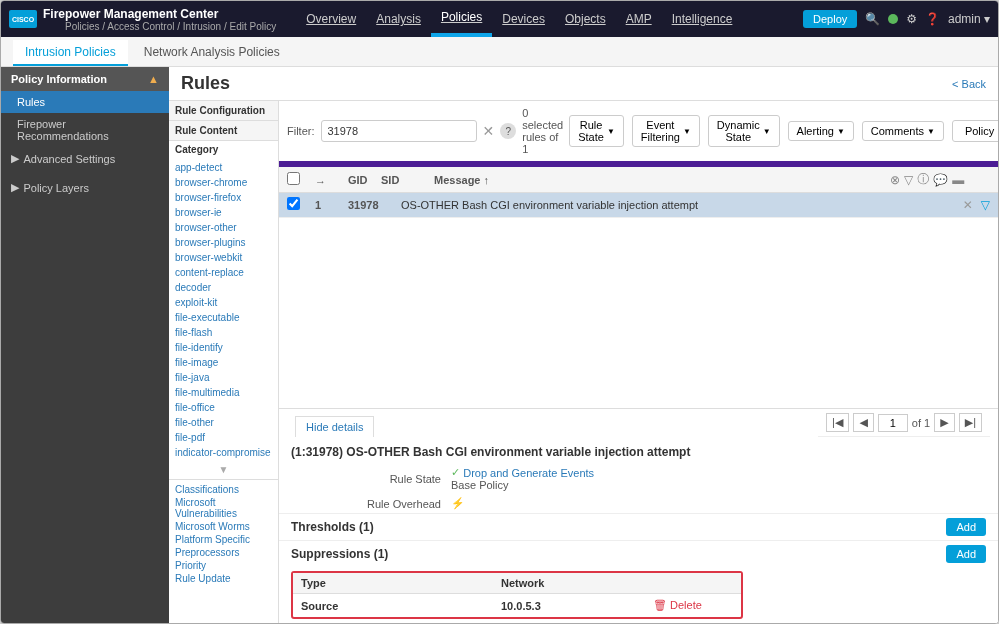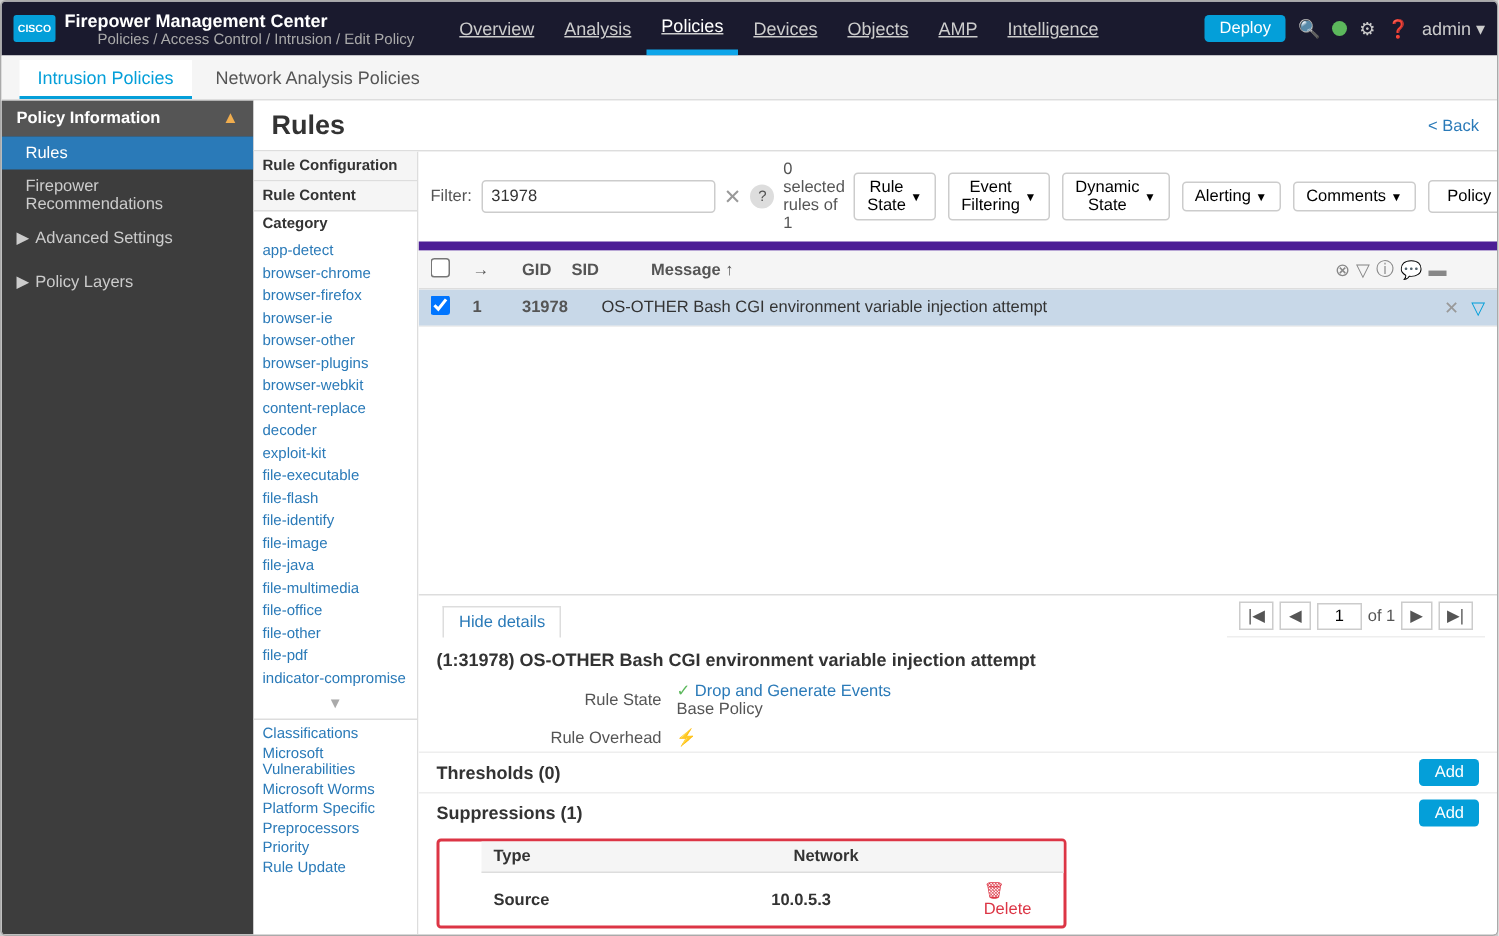--- a/index.html
+++ b/index.html
@@ -416,22 +416,21 @@
       cursor: pointer;
     }
 
     
     .suppress-section {
       padding: 4px 12px;
     }
     .suppress-table {
       border: 2px solid #dc3545;
       border-radius: 3px;
-      width: 420px;
-      padding-left: 28px;
+      width: 452px;
     }
     .suppress-table-header {
       display: flex;
       background: #f5f5f5;
       border-bottom: 1px solid #ddd;
       padding: 4px 8px;
       gap: 0;
     }
     .suppress-col-type { width: 200px; font-size: 11px; color: #333; font-weight: bold; }
     .suppress-col-network { width: 140px; font-size: 11px; color: #333; font-weight: bold; }
@@ -642,21 +641,21 @@
               </div>
             </div>
             <div class="rule-detail-row">
               <div class="rdl">Rule Overhead</div>
               <div class="rdv">
                 <span class="lightning-icon">⚡</span>
               </div>
             </div>
 
             <div class="threshold-section">
-              <span class="threshold-label">Thresholds (0)</span>
+              <span class="threshold-label">Thresholds (1)</span>
               <button class="add-btn">Add</button>
             </div>
 
             <div class="threshold-section">
               <span class="threshold-label">Suppressions (1)</span>
               <button class="add-btn">Add</button>
             </div>
 
             <div class="suppress-section">
               <div class="suppress-table">

